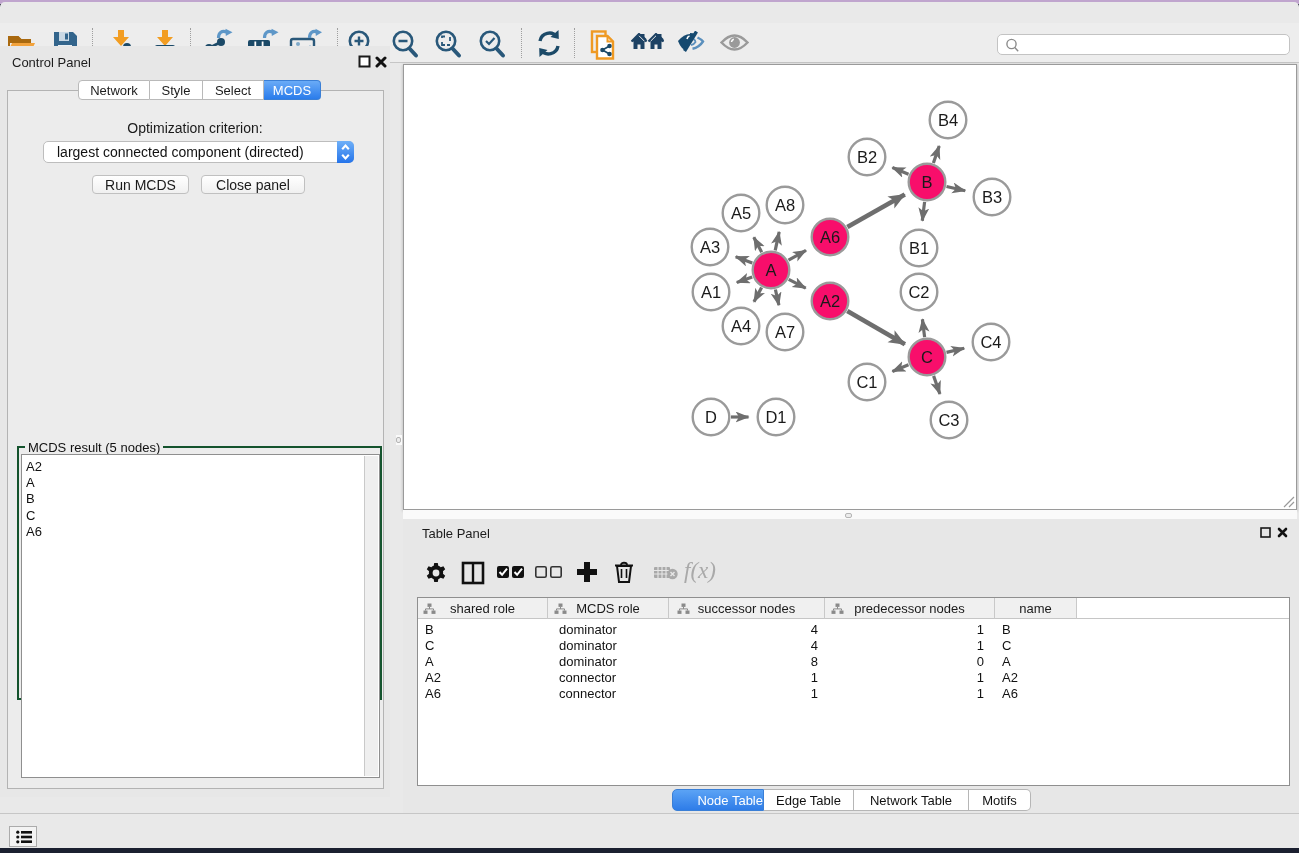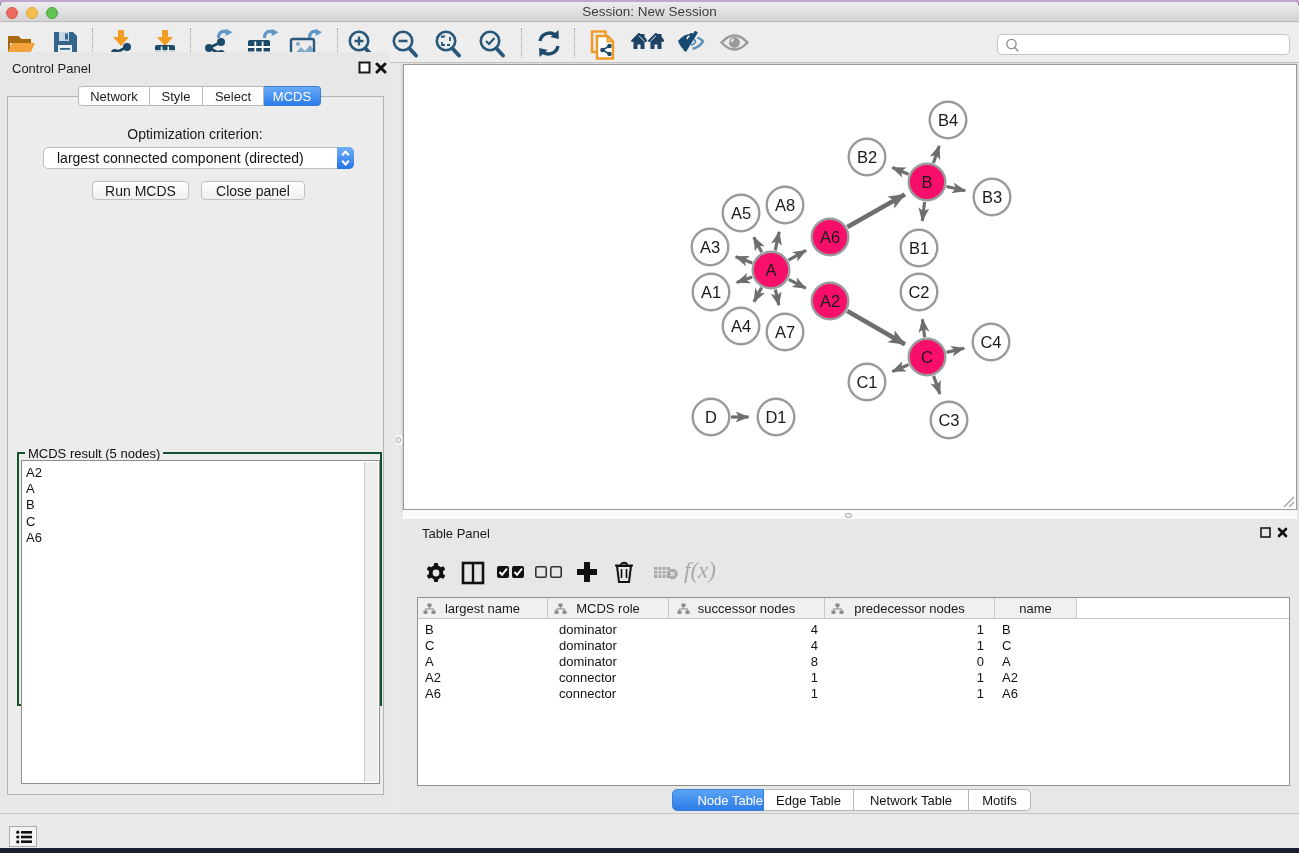--- a/index.html
+++ b/index.html
@@ -10,21 +10,21 @@
 
 #titlebar { position:absolute; left:0; top:0; width:1299px; height:20px; background:linear-gradient(#ececec,#d4d4d4); border-bottom:1px solid #bcbcbc; border-radius:5px 5px 0 0; }
 .tl { position:absolute; top:5px; width:12px; height:12px; border-radius:50%; }
 #titletext { position:absolute; top:0; left:0; width:100%; text-align:center; font-size:13.5px; line-height:20px; color:#3c3c3c; }
 
 #toolbar { position:absolute; left:0; top:21px; width:1299px; height:40px; background:#ededed; border-bottom:1px solid #c6c6c6; }
 .tbsep { position:absolute; top:5px; height:30px; width:0; border-left:1px dotted #9f9f9f; }
 .tbi { position:absolute; top:5px; }
 #searchbox { position:absolute; left:997px; top:11px; width:293px; height:21px; background:#fff; border:1px solid #c3c3c3; border-radius:5px; }
 
-#cp { position:absolute; left:0; top:50px; width:390px; height:751px; background:#e7e7e7; }
+#cp { position:absolute; left:0; top:44px; width:390px; height:751px; background:#e7e7e7; }
 #cp-title { position:absolute; left:12px; top:9px; font-size:13px; color:#1c1c1c; }
 #cp-pane { position:absolute; left:7px; top:44px; width:377px; height:699px; background:#ececec; border:1px solid #b3b3b3; }
 #cp-tabs { position:absolute; left:78px; top:34px; height:20px; display:flex; font-size:13px; }
 .tab { background:#fff; border:1px solid #b9b9b9; border-left:none; color:#1c1c1c; text-align:center; line-height:19px; }
 .tab:first-child { border-left:1px solid #b9b9b9; border-radius:4px 0 0 4px; }
 .tab.sel { background:linear-gradient(#6aabf7,#2a7ceb); color:#fff; border-color:#3a7fd6; border-radius:0 4px 4px 0; }
 #optlabel { position:absolute; left:0; top:74px; width:390px; text-align:center; font-size:14px; color:#1a1a1a; }
 #dropdown { position:absolute; left:43px; top:95px; width:311px; height:22px; background:#fff; border:1px solid #bdbdbd; border-radius:5px; font-size:14px; color:#111; line-height:20px; padding-left:13px; }
 #ddbtn { position:absolute; right:-1px; top:-1px; width:17px; height:22px; border-radius:0 5px 5px 0; background:linear-gradient(#6fb0f8,#2574ea); }
 .btn { position:absolute; top:129px; height:19px; background:linear-gradient(#ffffff,#f0f0f0); border:1px solid #c0c0c0; border-radius:4px; font-size:14px; color:#1a1a1a; text-align:center; line-height:18px; }
@@ -56,26 +56,20 @@
 .num2 { width:159px; text-align:right; }
 
 #statusbar { position:absolute; left:0; top:811px; width:1299px; height:35px; background:#e9e9e9; border-top:1px solid #c6c6c6; }
 #stbtn { position:absolute; left:9px; top:12px; width:28px; height:21px; background:#f3f3f3; border:1px solid #ababab; }
 #membtn { position:absolute; left:1214px; top:9px; width:74px; height:23px; background:#f2f2f2; border:1px solid #ababab; font-size:12px; color:#111;margin-top:36px; }
 </style>
 </head>
 <body>
 <div id="desktop-top"></div>
 <div id="app">
-  <div id="titlebar">
-    <div class="tl" style="left:6px; background:#ee6a5f; border:1px solid #d85b51;"></div>
-    <div class="tl" style="left:26px; background:#f5bf4f; border:1px solid #dda73e;"></div>
-    <div class="tl" style="left:46px; background:#61c454; border:1px solid #51a23f;"></div>
-    <div id="titletext">Session: New Session</div>
-  </div>
   <div id="toolbar">
     <svg class="tbi" style="left:4px;" width="33" height="33" viewBox="0 0 33 33">
         <path d="M5 8 h9 l3 3 h9 v4 H5 Z" fill="#a9690f"></path>
         <path d="M5 26 V9 h9 l3 3 h9 v3" fill="none" stroke="#a9690f" stroke-width="2"></path>
         <path d="M8 15 h23 l-5 11 H3 Z" fill="#f2a23b"></path>
       </svg>
     <svg class="tbi" style="left:49px;" width="32" height="32" viewBox="0 0 32 32">
         <path d="M5 4 h19 l4 4 v20 H5 Z" fill="#33658c"></path>
         <rect x="10" y="4" width="10" height="9" fill="#c9d8e4"></rect>
         <rect x="16" y="5.5" width="3" height="6" fill="#33658c"></rect>
@@ -369,21 +363,21 @@
             <path d="M1 5.5 h16 M1 9 h16 M5 2 v11 M9 2 v11 M13 2 v11"></path>
           </g>
           <circle cx="19.5" cy="9" r="5.2" fill="#a9a9a9"></circle>
           <path d="M17.5 7 l4 4 M21.5 7 l-4 4" stroke="#e7e7e7" stroke-width="1.4"></path>
         </svg>
       <div style="position:absolute;left:267px;top:6px;font-family:'Liberation Serif',serif;font-style:italic;font-size:23px;color:#a9a9a9;">f(x)</div>
     </div>
     <div id="tp-table">
       <div style="position:absolute;left:0;top:0;width:659px;height:21px;background:#f0f0f0;"></div>
       <div id="tp-thead"></div>
-      <div class="th" style="left:0;width:130px;">largest name</div>
+      <div class="th" style="left:0;width:130px;">shared role</div>
       <div class="th" style="left:130px;width:121px;">MCDS role</div>
       <div class="th" style="left:251px;width:156px;">successor nodes</div>
       <div class="th" style="left:407px;width:170px;">predecessor nodes</div>
       <div class="th" style="left:577px;width:82px;">name</div>
       <svg class="treeic" style="left:5px;" width="13" height="12" viewBox="0 0 13 12">
           <g fill="#8a8a8a">
             <rect x="4.5" y="0.5" width="4" height="3.4"></rect>
             <rect x="0.5" y="7.5" width="4" height="3.4"></rect>
             <rect x="8.5" y="7.5" width="4" height="3.4"></rect>
             <path d="M6.5 3.9 v2 M2.5 7.5 v-1.6 h8 v1.6" stroke="#8a8a8a" fill="none" stroke-width="1"></path>

